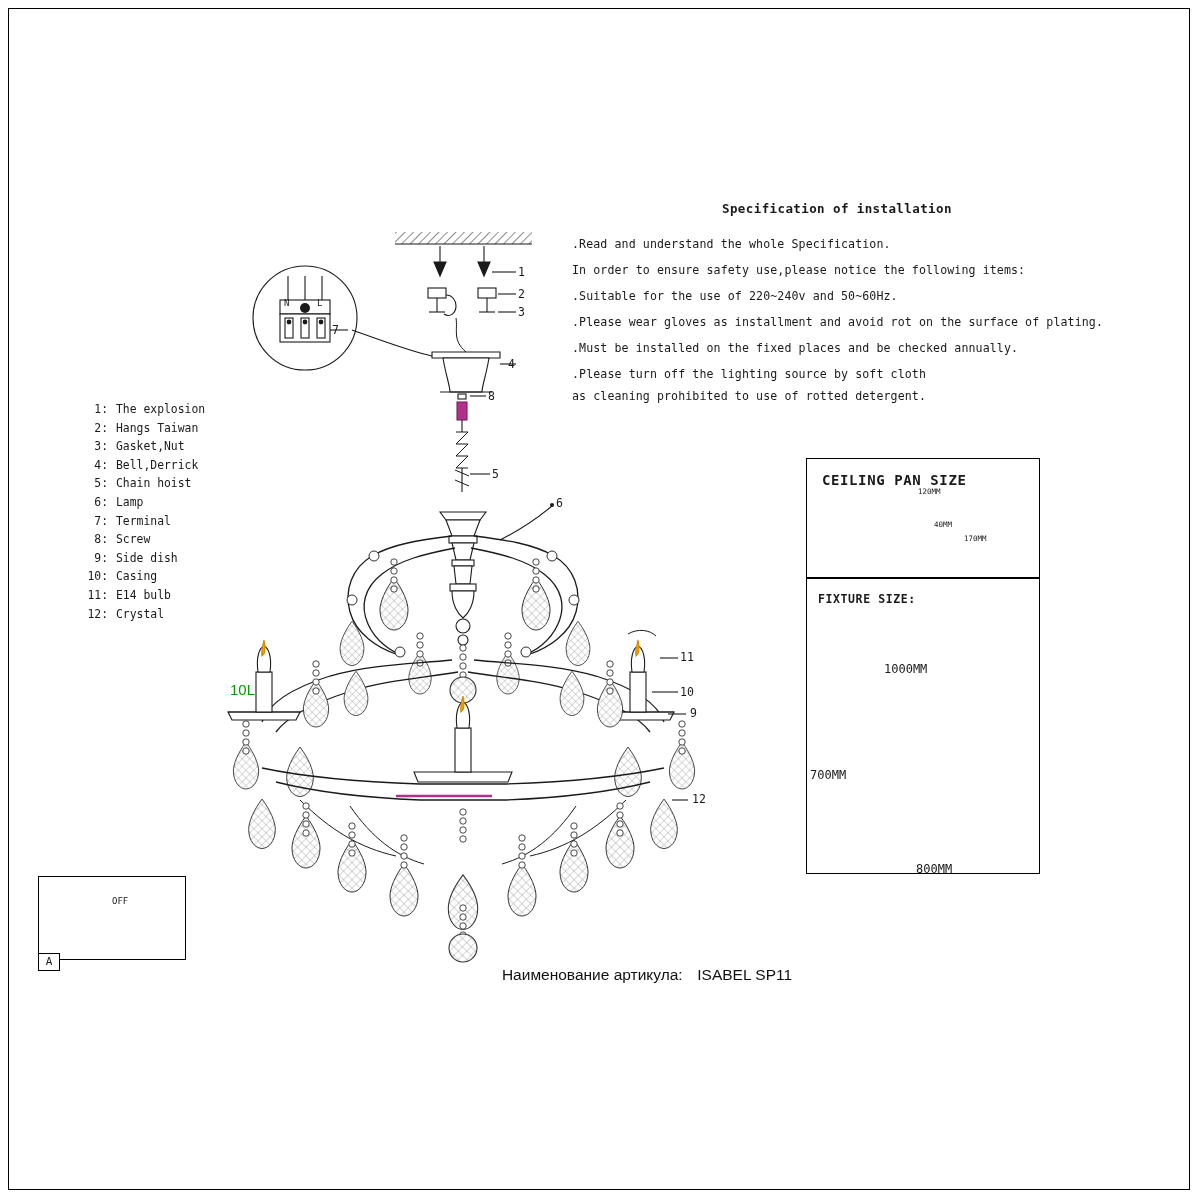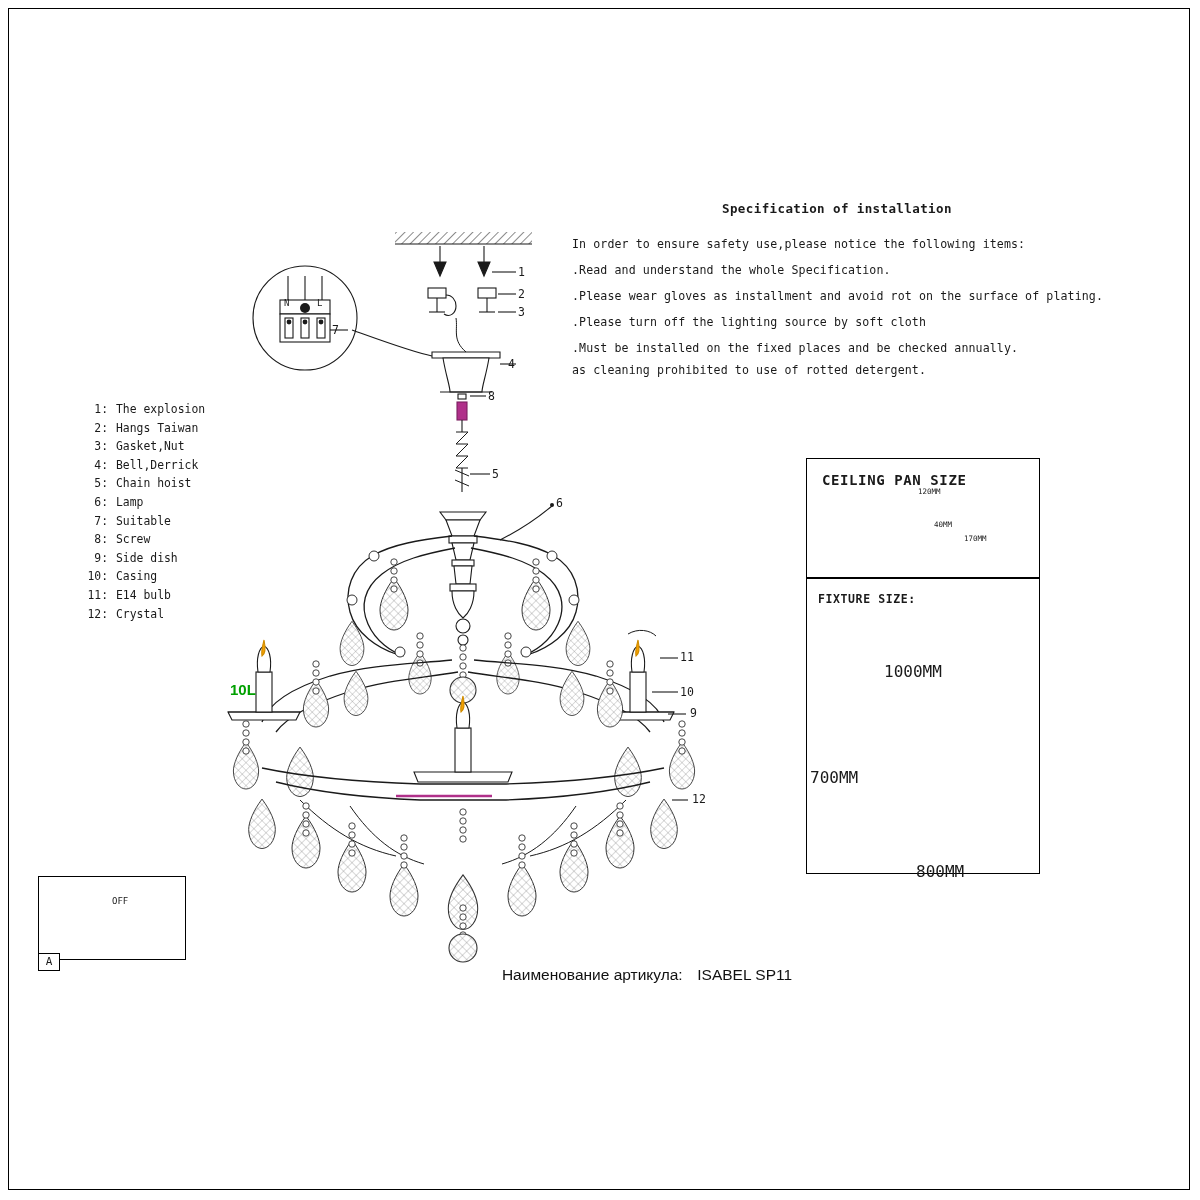--- a/index.html
+++ b/index.html
@@ -82,38 +82,38 @@
     font-family: "DejaVu Sans Mono", monospace;
     font-weight: bold;
     letter-spacing: .6px;
   }
   #ceiling-pan-title { left: 822px; top: 472px; font-size: 14px; }
   #fixture-size-title { left: 818px; top: 592px; font-size: 11.5px; }
 
   .dim {
     position: absolute;
     font-family: "DejaVu Sans Mono", monospace;
-    font-size: 16px;
+    font-size: 12px;
     white-space: nowrap;
   }
   .dim-small { font-size: 7.5px; }
 
   
   .callout {
     position: absolute;
     font-family: "DejaVu Sans Mono", monospace;
     font-size: 11.5px;
     white-space: nowrap;
   }
   .tag10l {
     position: absolute;
     left: 230px; top: 681px;
     font-family: "Liberation Sans", sans-serif;
     font-size: 15px;
-    font-weight: bold;
+    font-weight: normal;
     color: #00a000;
   }
 
   
   #switch-box {
     position: absolute;
     left: 38px; top: 876px;
     width: 148px; height: 84px;
     border: 1px solid #000;
     box-sizing: border-box;
@@ -156,36 +156,37 @@
   .fig { position: absolute; left: 0; top: 0; pointer-events: none; }
 </style>
 </head>
 <body>
 
 <div class="page">
   <div class="border"></div>
 
   <div class="spec-title">Specification of installation</div>
   <div class="spec-lines">
+    <div>.Read and understand the whole Specification.</div>
     <div>In order to ensure safety use,please notice the following items:</div>
-    <div>.Read and understand the whole Specification.</div>
+    <div>.Suitable for the use of 220~240v and 50~60Hz.</div>
     <div>.Please wear gloves as installment and avoid rot on the surface of plating.</div>
+    <div>.Must be installed on the fixed places and be checked annually.</div>
     <div>.Please turn off the lighting source by soft cloth</div>
-    <div>.Must be installed on the fixed places and be checked annually.</div>
     <div class="sub">as cleaning prohibited to use of rotted detergent.</div>
   </div>
 
   <div class="legend">
     <div class="row"><span class="num">1:</span><span class="sep"></span><span>The explosion</span></div>
     <div class="row"><span class="num">2:</span><span class="sep"></span><span>Hangs Taiwan</span></div>
     <div class="row"><span class="num">3:</span><span class="sep"></span><span>Gasket,Nut</span></div>
     <div class="row"><span class="num">4:</span><span class="sep"></span><span>Bell,Derrick</span></div>
     <div class="row"><span class="num">5:</span><span class="sep"></span><span>Chain hoist</span></div>
     <div class="row"><span class="num">6:</span><span class="sep"></span><span>Lamp</span></div>
-    <div class="row"><span class="num">7:</span><span class="sep"></span><span>Suitable</span></div>
+    <div class="row"><span class="num">7:</span><span class="sep"></span><span>Terminal</span></div>
     <div class="row"><span class="num">8:</span><span class="sep"></span><span>Screw</span></div>
     <div class="row"><span class="num">9:</span><span class="sep"></span><span>Side dish</span></div>
     <div class="row"><span class="num">10:</span><span class="sep"></span><span>Casing</span></div>
     <div class="row"><span class="num">11:</span><span class="sep"></span><span>E14 bulb</span></div>
     <div class="row"><span class="num">12:</span><span class="sep"></span><span>Crystal</span></div>
   </div>
 
   <svg class="fig" width="1200" height="1200" viewBox="0 0 1200 1200">
     <defs>
       <pattern id="hatchCeil" width="6" height="6" patternTransform="rotate(45)" patternUnits="userSpaceOnUse">

